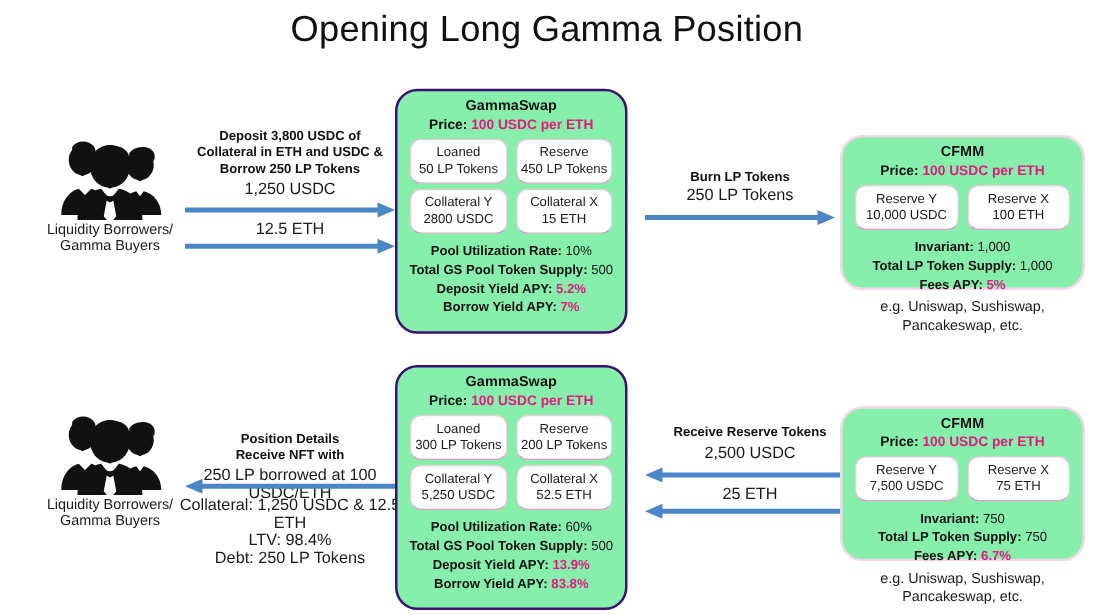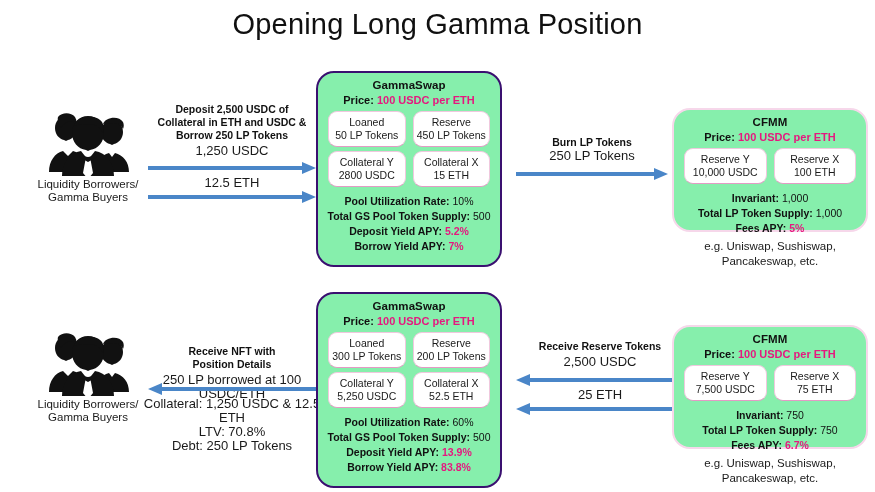--- a/index.html
+++ b/index.html
@@ -111,21 +111,21 @@
         <path d="M35 66c0-14 8-23 19-25l7 9 7-9c11 2 19 11 19 25z"></path>
         <path d="M57 41h8l-2 6 3 16-5 6-5-6 3-16z" fill="#ffffff"></path>
         <path d="M55 44c2 2 4 3 6 3s4-1 6-3l3 3-9 5-9-5z"></path>
       </g>
     </svg>
     <div class="actor-label">Liquidity Borrowers/</div>
     <div class="actor-label" style="margin-top:-1px">Gamma Buyers</div>
   </div>
 
   <div class="flow" style="left:148px;top:103px;width:168px;">
-    <div class="hdr">Deposit 2,500 USDC of</div>
+    <div class="hdr">Deposit 3,800 USDC of</div>
     <div class="hdr">Collateral in ETH and USDC &amp;</div>
     <div class="hdr">Borrow 250 LP Tokens</div>
     <div class="sub" style="margin-top:2px">1,250 USDC</div>
   </div>
   <div class="arrow" style="left:148px;top:162px;">
     <svg width="168" height="12" viewBox="0 0 168 12">
       <line x1="0" y1="6" x2="156" y2="6" stroke="#4a86c8" stroke-width="4"></line>
       <path d="M154 0 L168 6 L154 12 Z" fill="#4a86c8"></path>
     </svg>
   </div>
@@ -250,33 +250,33 @@
         <path d="M35 66c0-14 8-23 19-25l7 9 7-9c11 2 19 11 19 25z"></path>
         <path d="M57 41h8l-2 6 3 16-5 6-5-6 3-16z" fill="#ffffff"></path>
         <path d="M55 44c2 2 4 3 6 3s4-1 6-3l3 3-9 5-9-5z"></path>
       </g>
     </svg>
     <div class="actor-label">Liquidity Borrowers/</div>
     <div class="actor-label" style="margin-top:-1px">Gamma Buyers</div>
   </div>
 
   <div class="flow" style="left:142px;top:345px;width:180px;">
+    <div class="hdr">Position Details</div>
     <div class="hdr">Receive NFT with</div>
-    <div class="hdr">Position Details</div>
     <div class="sub" style="margin-top:2px">250 LP borrowed  at 100 USDC/ETH</div>
   </div>
   <div class="arrow" style="left:148px;top:383px;">
     <svg width="168" height="12" viewBox="0 0 168 12">
       <path d="M14 0 L0 6 L14 12 Z" fill="#4a86c8"></path>
       <line x1="12" y1="6" x2="168" y2="6" stroke="#4a86c8" stroke-width="4"></line>
     </svg>
   </div>
   <div class="flow" style="left:142px;top:397px;width:180px;">
     <div class="sub">Collateral: 1,250 USDC &amp; 12.5 ETH</div>
-    <div class="sub">LTV: 70.8%</div>
+    <div class="sub">LTV: 98.4%</div>
     <div class="sub">Debt: 250 LP Tokens</div>
   </div>
 
   <div class="card gs" style="left:316px;top:292px;width:186px;height:196px;">
     <div class="card-title">GammaSwap</div>
     <div class="price-line">
       <span>Price:</span>
       <span class="val">100 USDC per ETH</span>
     </div>
     <div class="slots">

